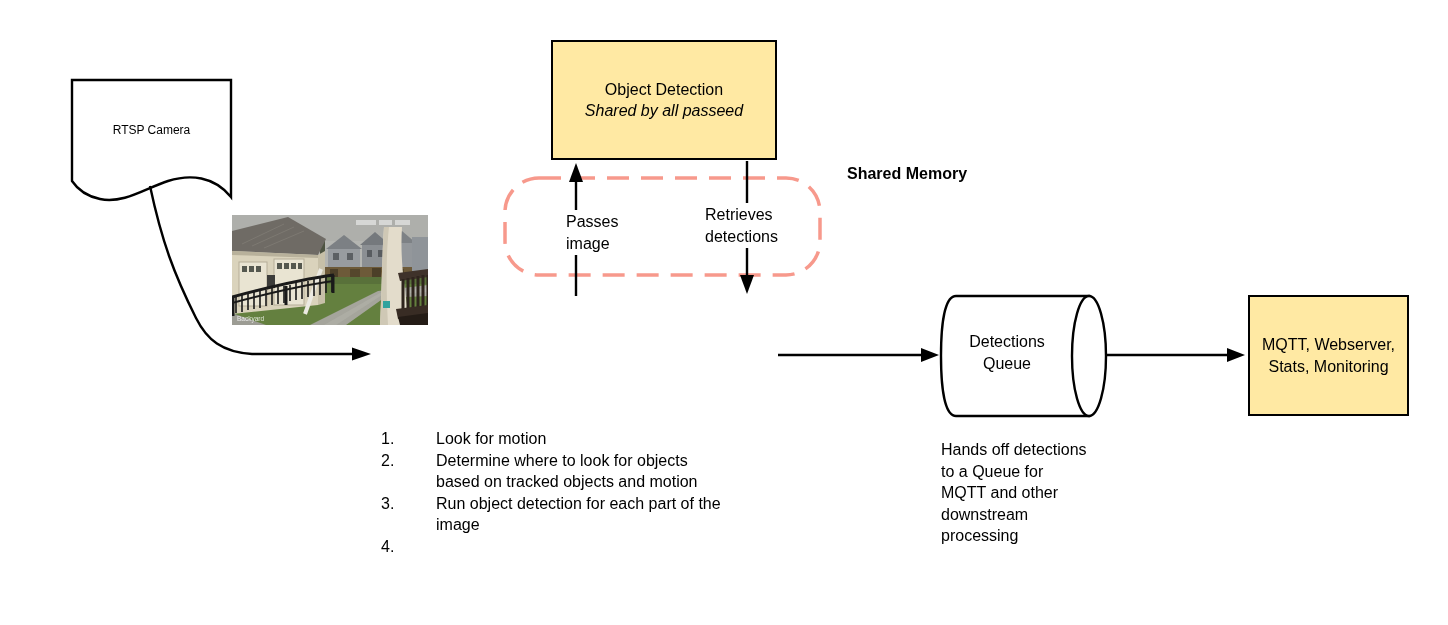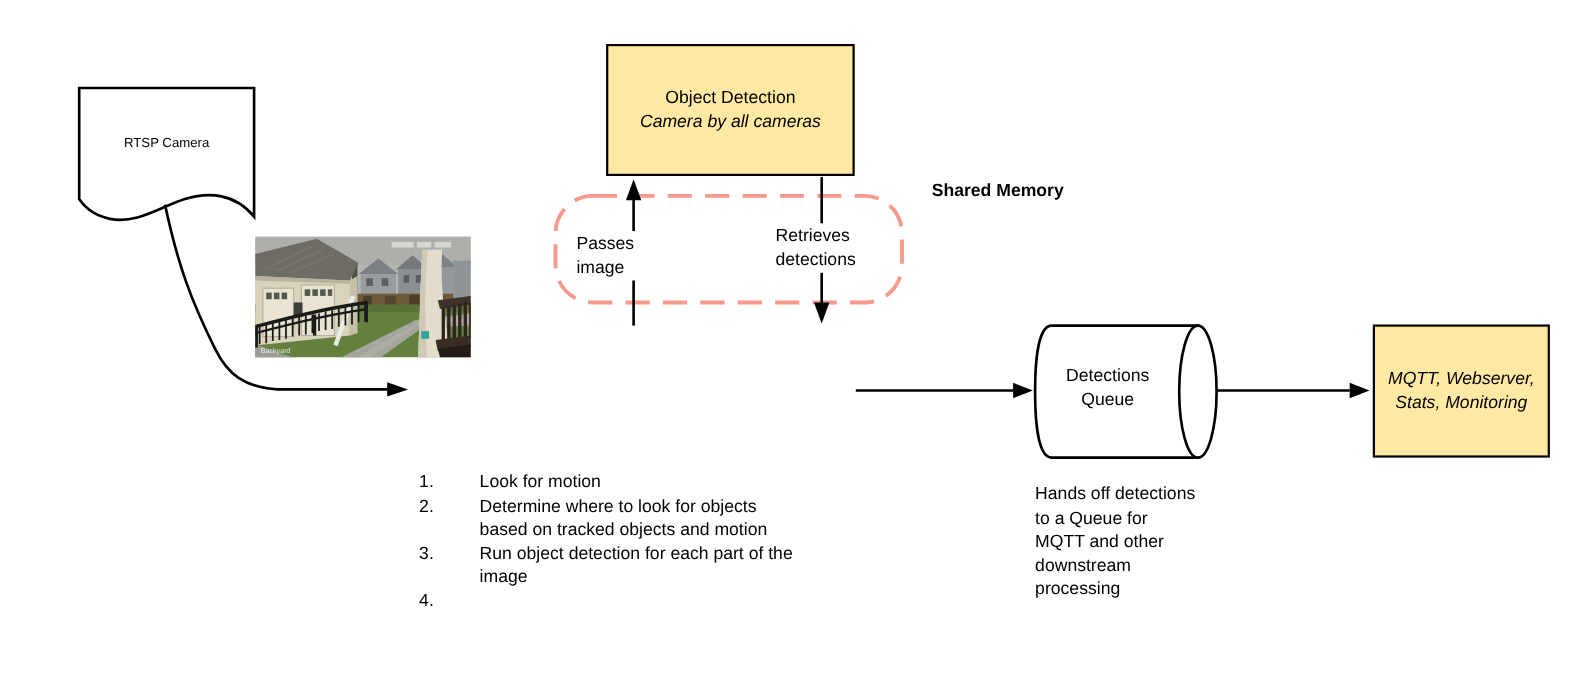--- a/index.html
+++ b/index.html
@@ -69,26 +69,26 @@
     <path d="M 1089 296 L 956 296 C 945 296 941 322 941 356 C 941 390 945 416 956 416 L 1089 416 Z" fill="#ffffff" stroke="#000" stroke-width="2.4"></path>
     <ellipse cx="1089" cy="356" rx="17" ry="60" fill="#ffffff" stroke="#000" stroke-width="2.4"></ellipse>
 
     <path d="M 1107 355 H 1227" fill="none" stroke="#000" stroke-width="2.4"></path>
     <polygon points="1227,348 1227,362 1245,355" fill="#000"></polygon>
   </svg>
 
   <div class="node boxes" style="left:551px;top:40px;width:226px;height:120px;">
     <div class="od-text">
       <span>Object Detection</span>
-      <span class="sub">Camera by all cameras</span>
+      <span class="sub">Shared by all passeed</span>
     </div>
   </div>
 
 
-  <div class="node boxes" style="left:1248px;top:295px;width:161px;height:121px;font-style:italic;">
+  <div class="node boxes" style="left:1248px;top:295px;width:161px;height:121px;">
     <span class="mqtt-label">MQTT, Webserver,
 Stats, Monitoring</span>
   </div>
 
   <svg class="snapshot" width="196" height="110" viewBox="0 0 196 110">
     <rect width="196" height="68" fill="#b5b6b2"></rect>
     <rect width="196" height="26" fill="#aeafab"></rect>
 
     <g>
       <rect x="96" y="34" width="32" height="24" fill="#989ca0"></rect>
@@ -163,21 +163,21 @@
       <rect x="124" y="5" width="20" height="5"></rect>
       <rect x="147" y="5" width="13" height="5"></rect>
       <rect x="163" y="5" width="15" height="5"></rect>
     </g>
     <text x="5" y="106" font-size="6.5" fill="#ffffff" opacity="0.8" font-family="Liberation Sans, sans-serif">Backyard</text>
   </svg>
 
   <div class="rtsp-label">RTSP Camera</div>
 
 
-  <div class="conn-label" style="left:522px;top:210px;width:64px;">Passes
+  <div class="conn-label" style="left:564px;top:210px;width:64px;">Passes
 image</div>
 
   <div class="conn-label" style="left:703px;top:203px;width:94px;text-align:left;">Retrieves
 detections</div>
 
   <div class="note" style="left:847px;top:141px;width:215px;">
     <div class="title">Shared Memory</div>
   </div>
 
   <ol class="steps">

